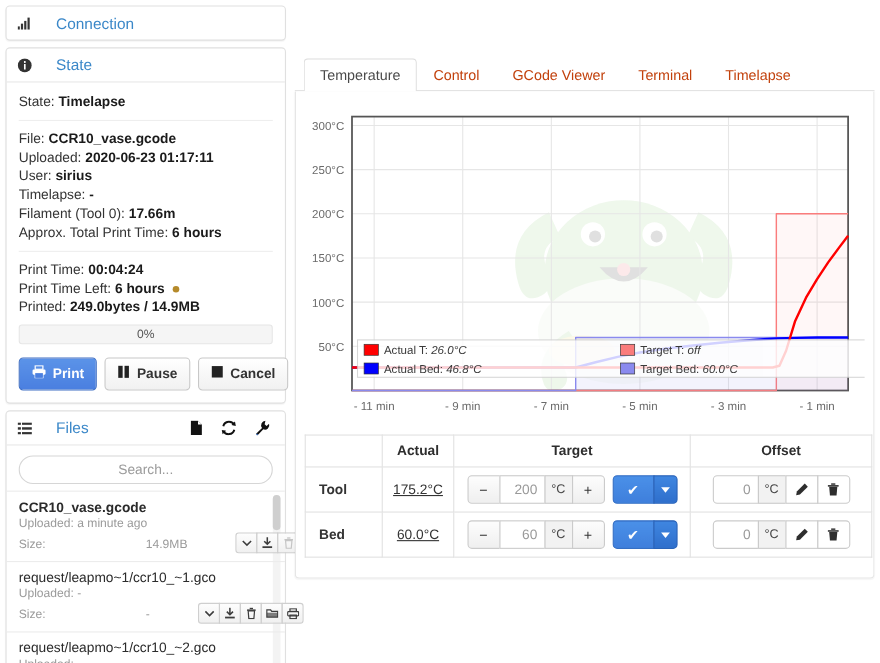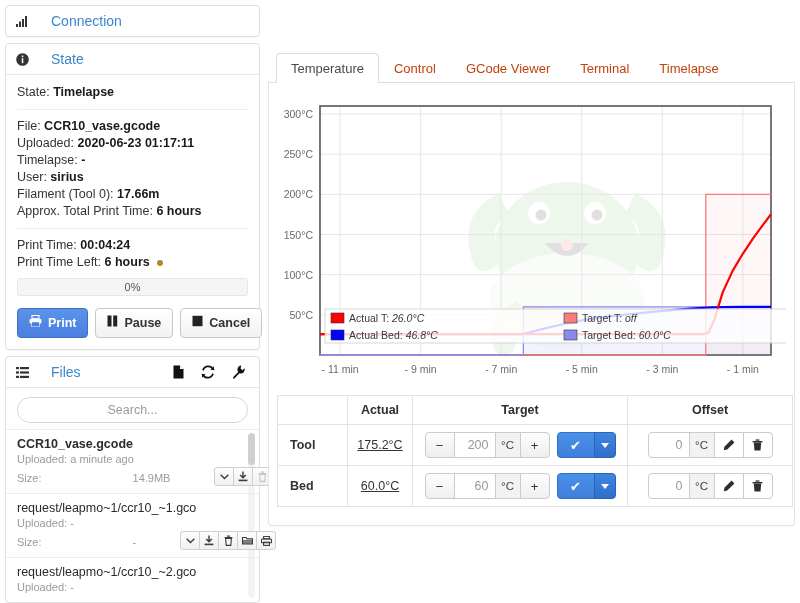--- a/index.html
+++ b/index.html
@@ -265,46 +265,50 @@
 
         <div class="state-line">
           <span>File:</span>
           <b>CCR10_vase.gcode</b>
         </div>
         <div class="state-line">
           <span>Uploaded:</span>
           <b>2020-06-23 01:17:11</b>
         </div>
         <div class="state-line">
+          <span>User:</span>
+          <b>sirius</b>
+        </div>
+        <div class="state-line">
           <span>Timelapse:</span>
           <b>-</b>
-        </div>
-        <div class="state-line">
-          <span>User:</span>
-          <b>sirius</b>
         </div>
         <div class="state-line">
           <span>Filament (Tool 0):</span>
           <b>17.66m</b>
         </div>
         <div class="state-line">
           <span>Approx. Total Print Time:</span>
           <b>6 hours</b>
         </div>
 
         <div class="hr"></div>
 
         <div class="state-line">
           <span>Print Time:</span>
           <b>00:04:24</b>
         </div>
         <div class="state-line">
           <span>Print Time Left:</span>
           <b>6 hours</b>
           <span class="dot-warn"></span>
+        </div>
+        <div class="state-line">
+          <span>Printed:</span>
+          <b>249.0bytes / 14.9MB</b>
         </div>
 
         <div class="progress">
           <div class="bar" style="width: 0%;"></div>
           <div class="ptxt">0%</div>
         </div>
 
         <div class="btn-row">
           <div class="btn primary">
             <span>

